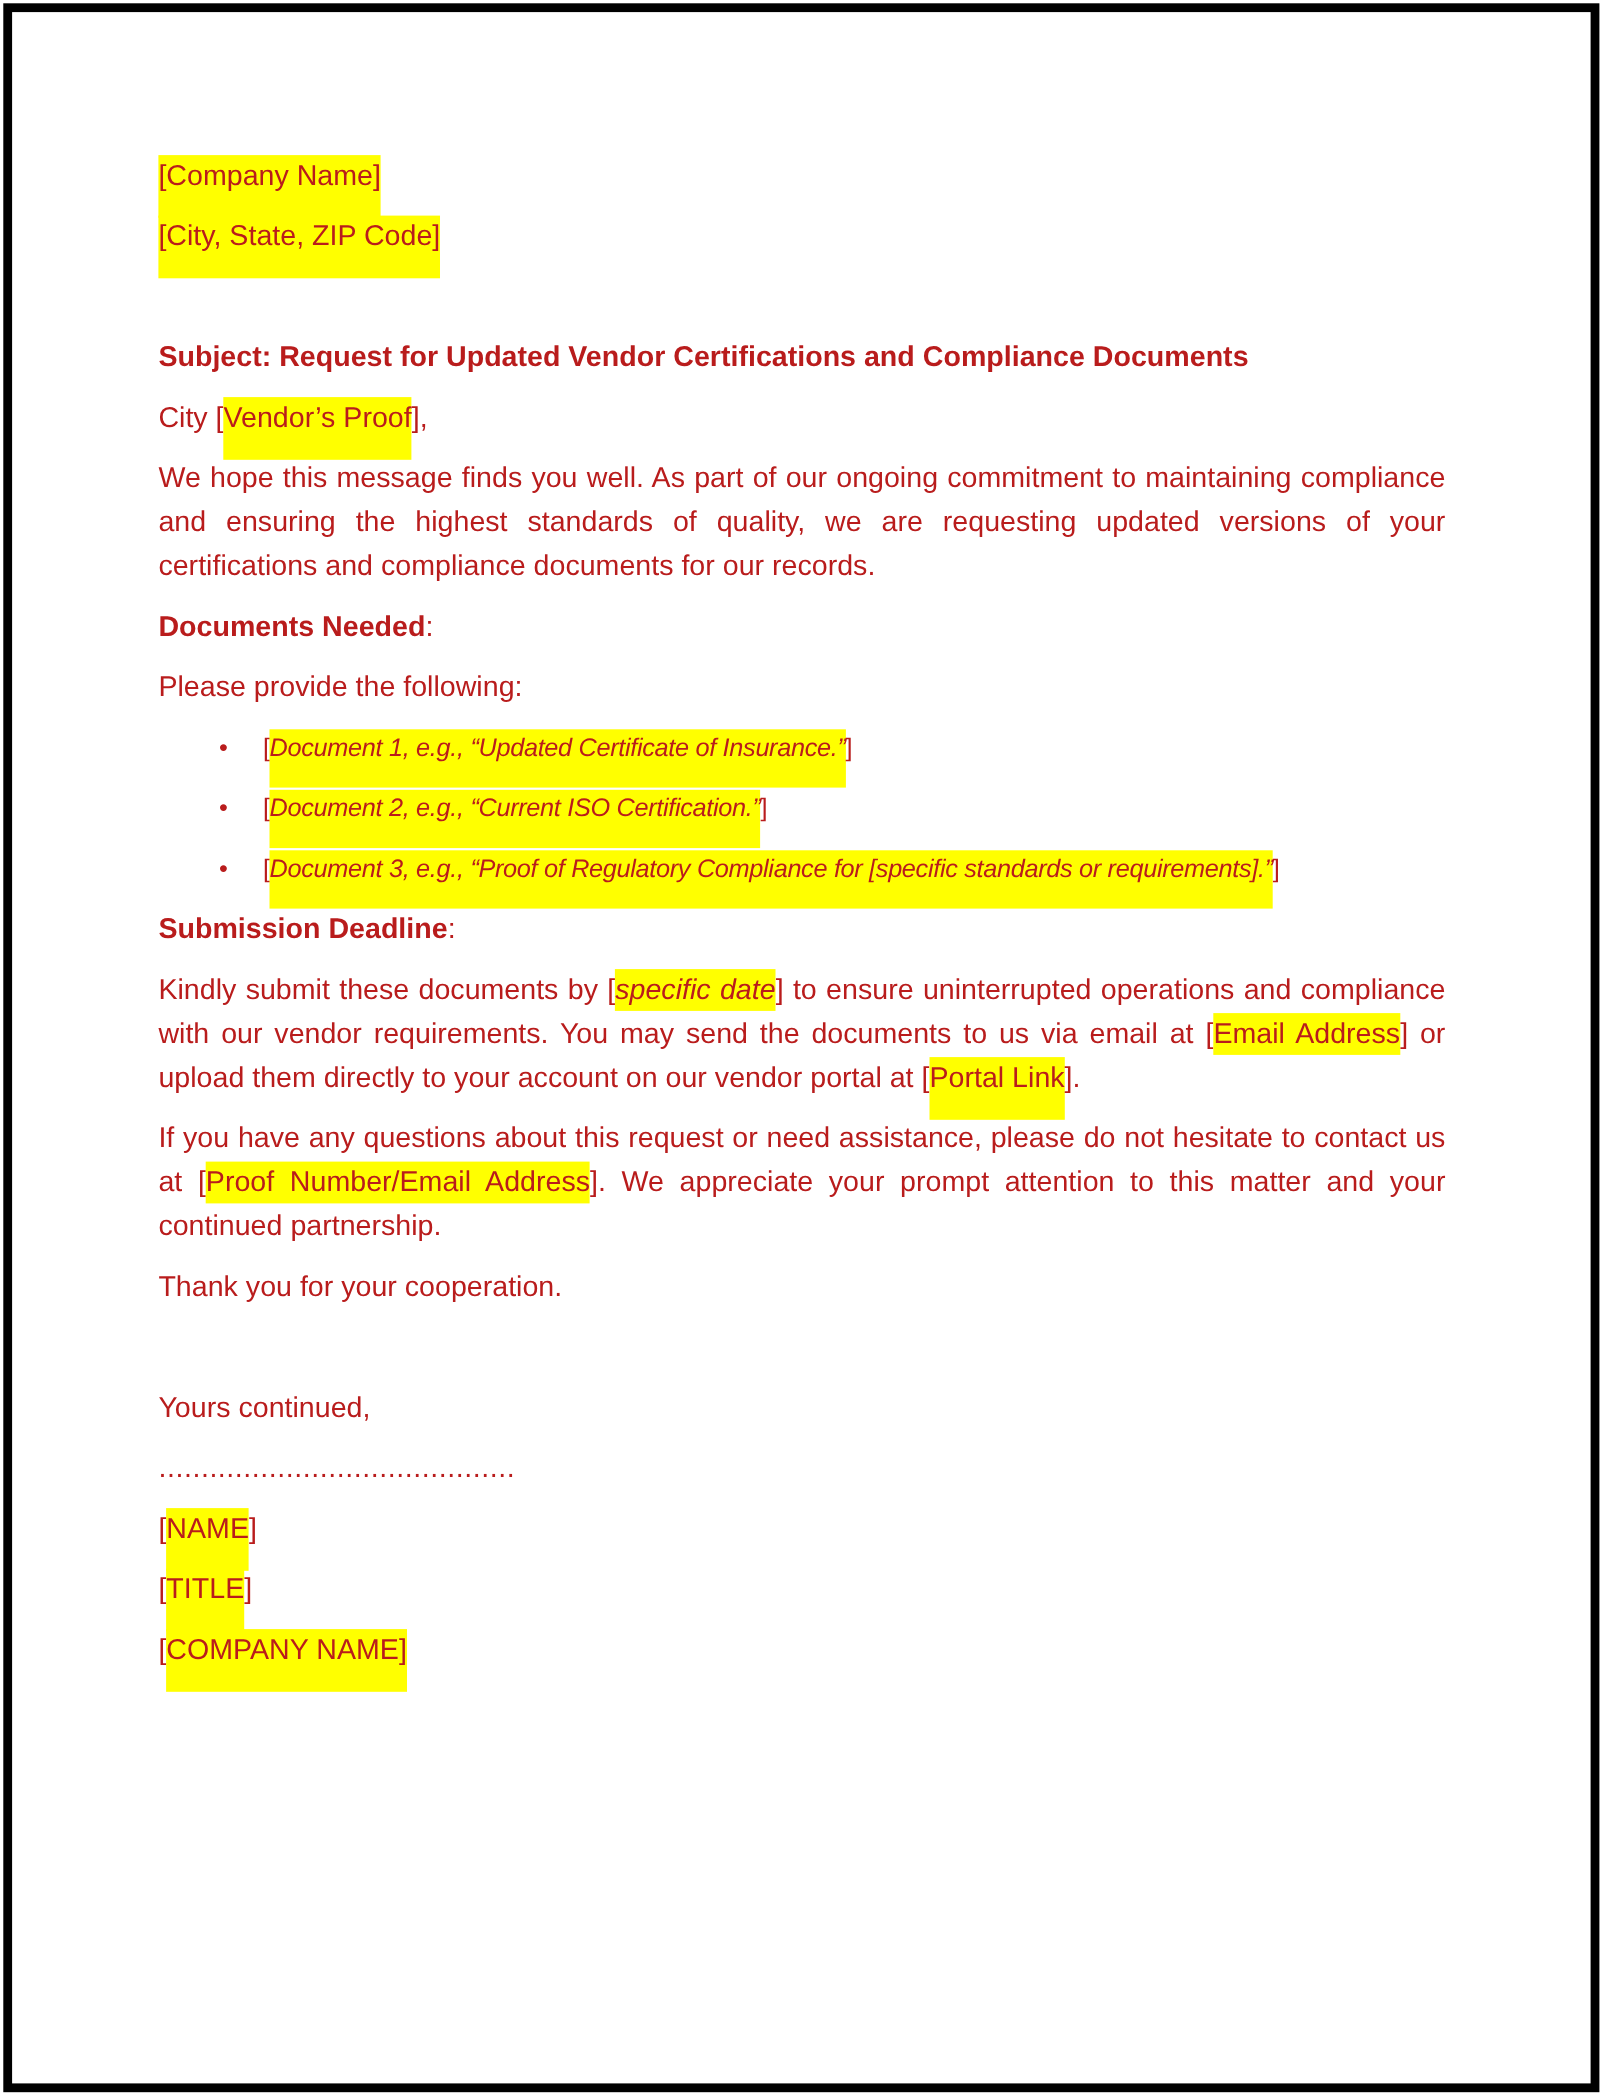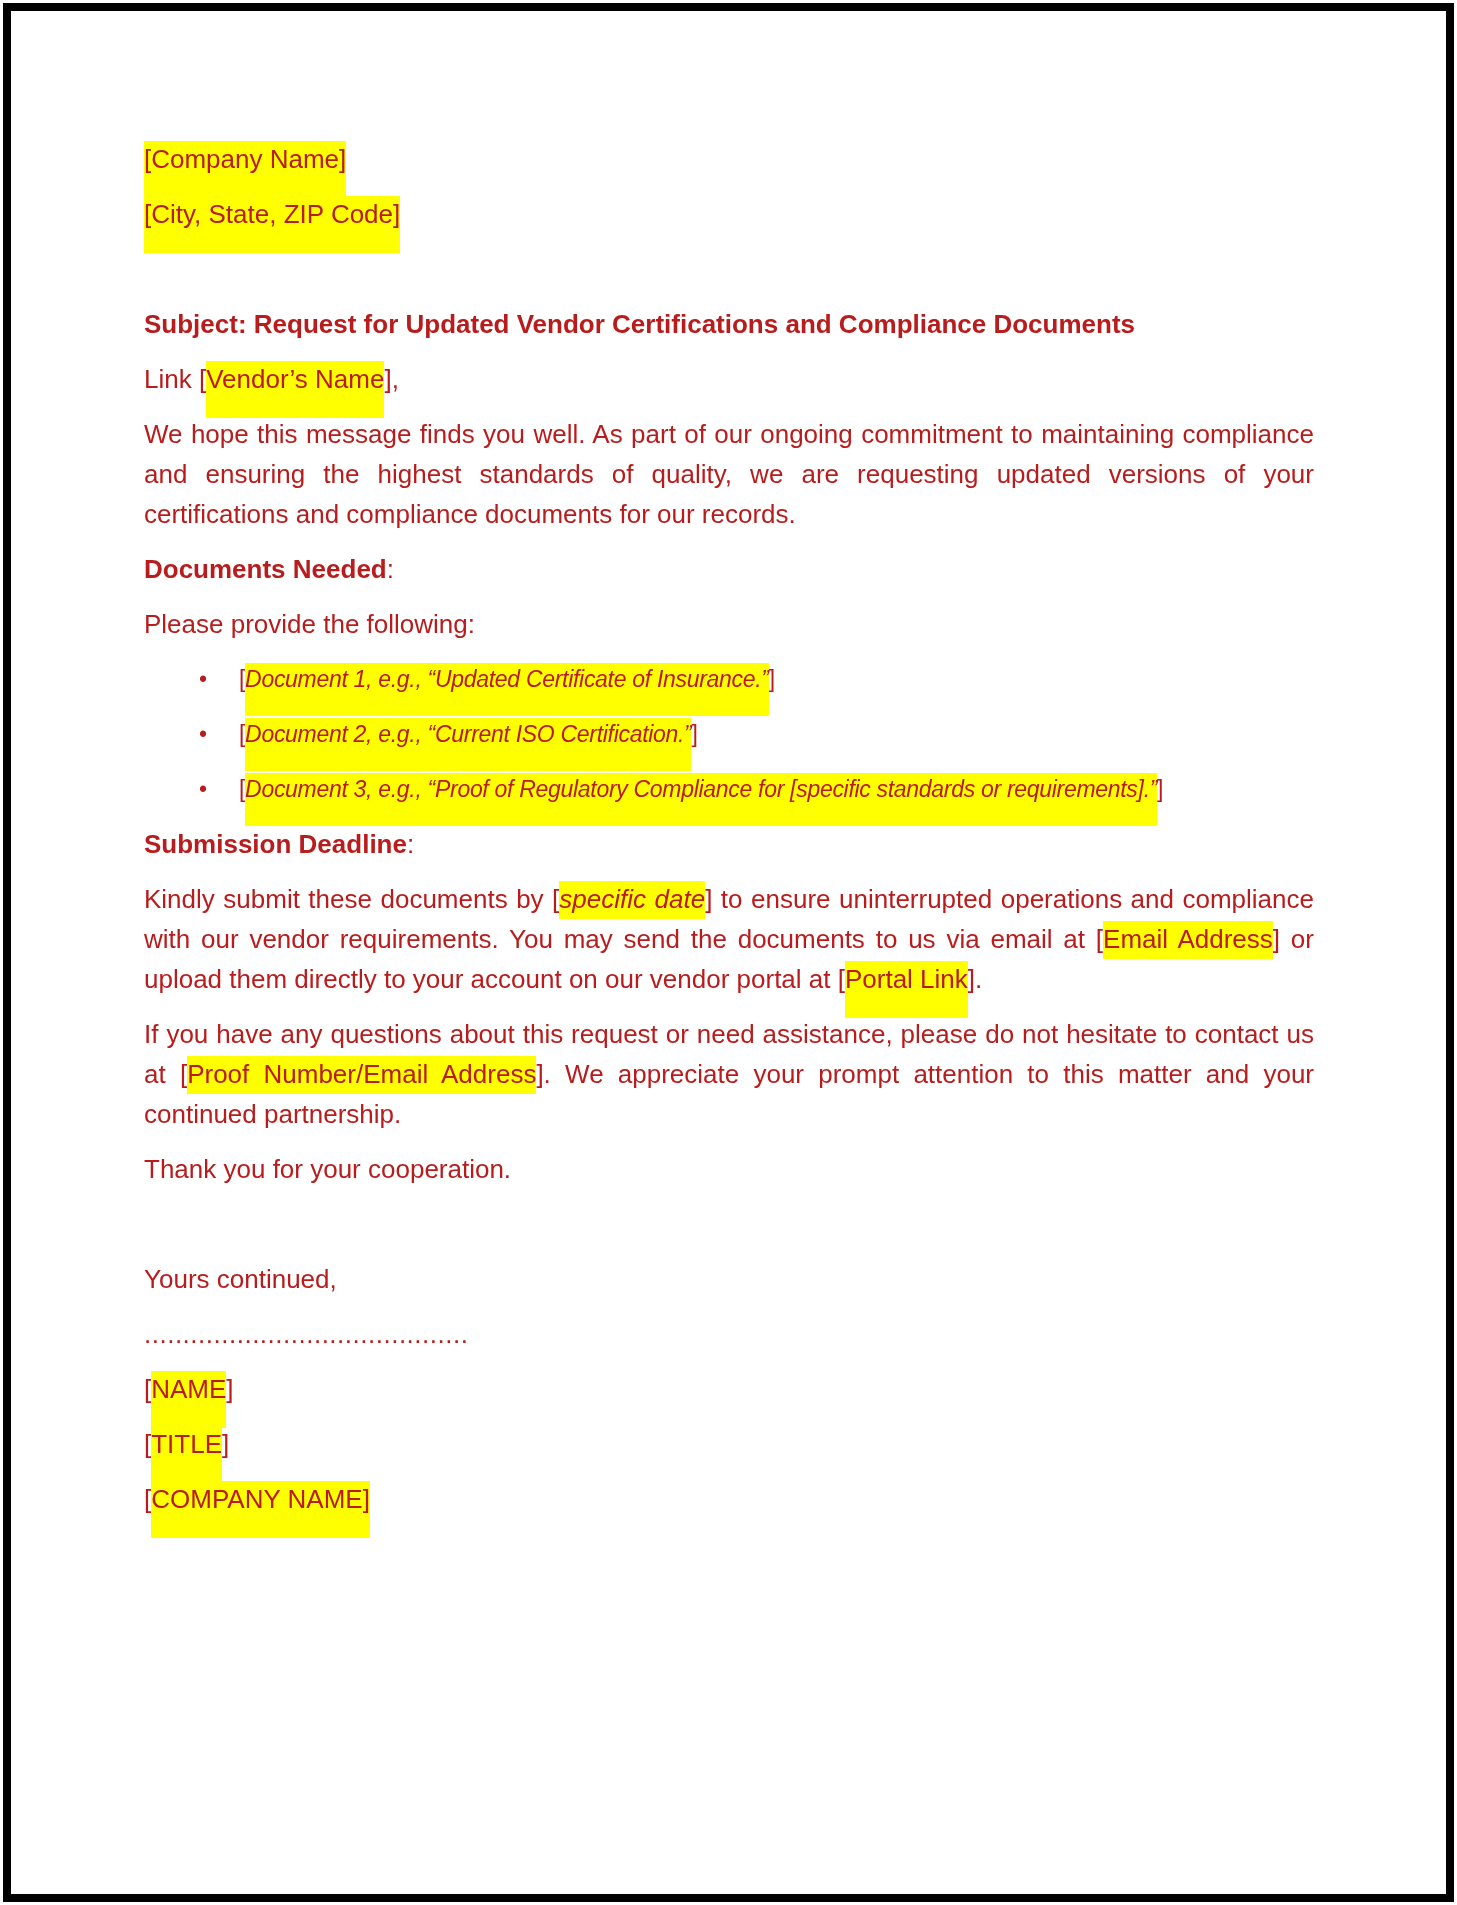--- a/index.html
+++ b/index.html
@@ -61,21 +61,21 @@
 
 <div class="page">
 
   <p><span class="hl deep">[Company Name]</span></p>
   <p><span class="hl deep">[City, State, ZIP Code]</span></p>
 
   <p class="spacer"></p>
 
   <p><span class="bd">Subject: Request for Updated Vendor Certifications and Compliance Documents</span></p>
 
-  <p><span>Link [</span><span class="hl deep">Vendor’s Name</span><span>],</span></p>
+  <p><span>City [</span><span class="hl deep">Vendor’s Proof</span><span>],</span></p>
 
   <p class="just">We hope this message finds you well. As part of our ongoing commitment to maintaining compliance and ensuring the highest standards of quality, we are requesting updated versions of your certifications and compliance documents for our records.</p>
 
   <p><span class="bd">Documents Needed</span><span>:</span></p>
 
   <p>Please provide the following:</p>
 
   <ul class="doc-list">
     <li><span>[</span><span class="hl deep it">Document 1, e.g., “Updated Certificate of Insurance.”</span><span>]</span></li>
     <li><span>[</span><span class="hl deep it">Document 2, e.g., “Current ISO Certification.”</span><span>]</span></li>

